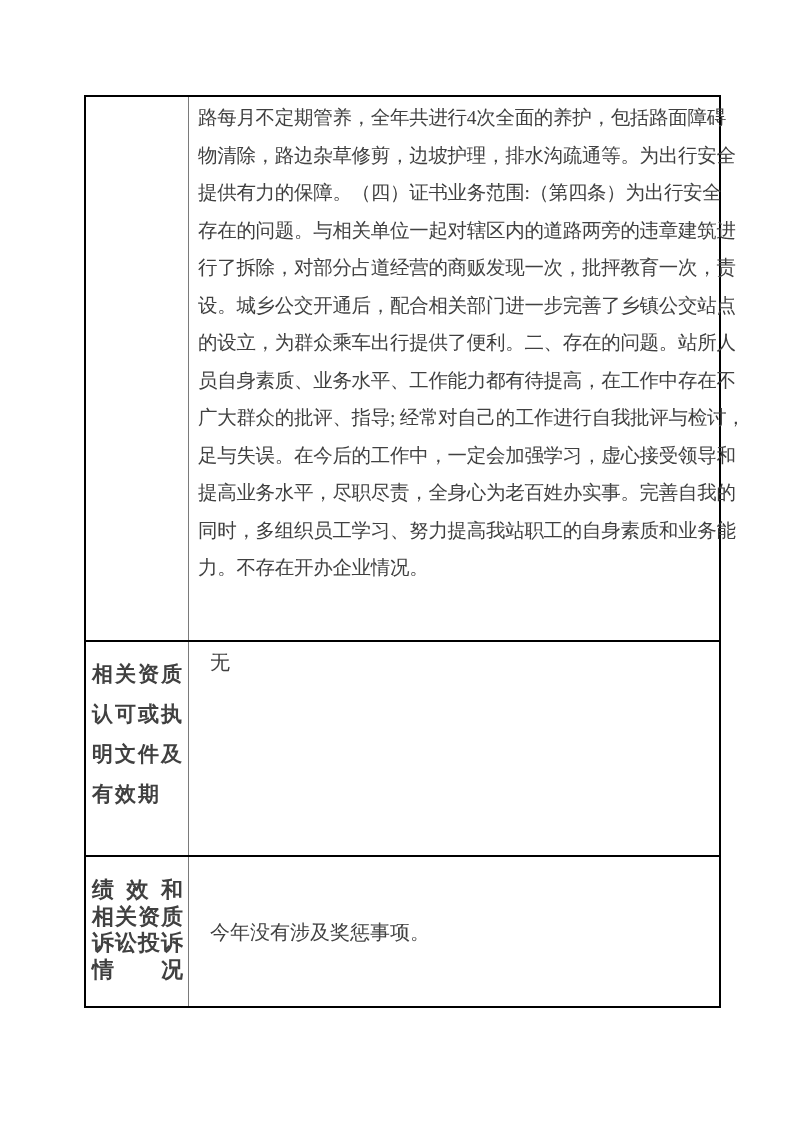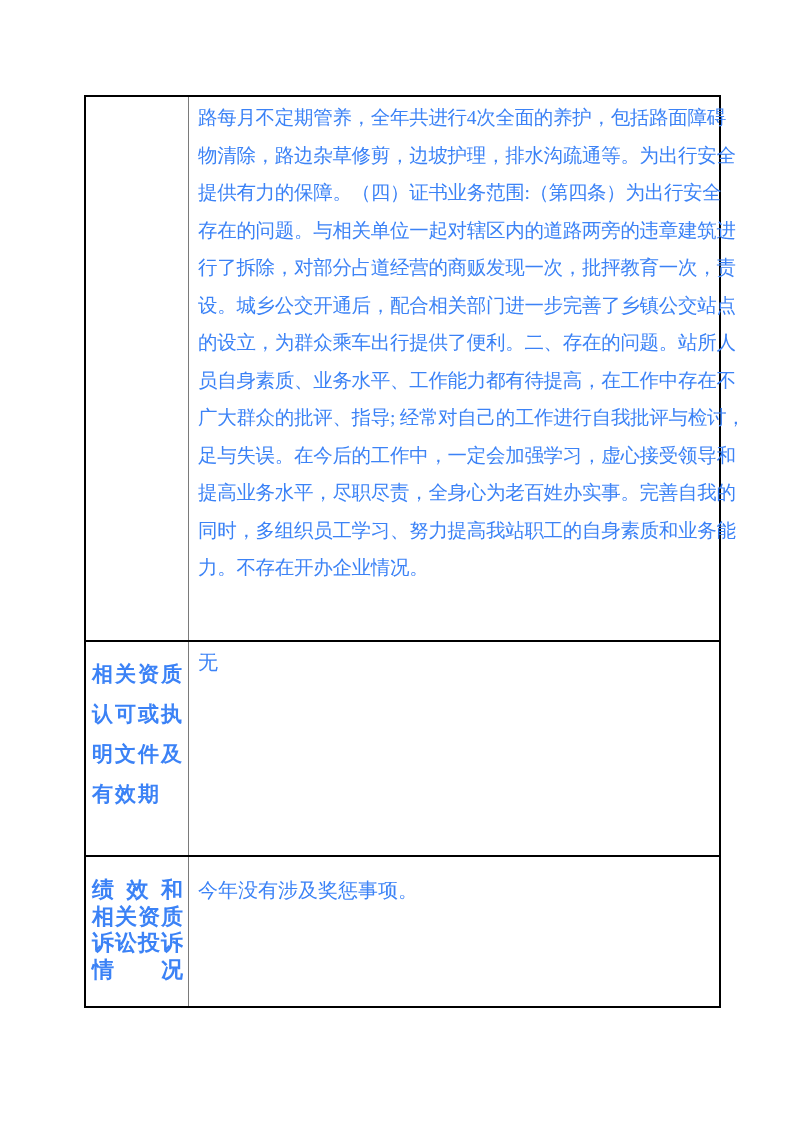--- a/index.html
+++ b/index.html
@@ -6,21 +6,21 @@
     margin: 0;
     padding: 0;
     background: #ffffff;
   }
   .page {
     position: relative;
     width: 794px;
     height: 1052px;
     background: #ffffff;
     font-family: "Liberation Serif", "DejaVu Serif", serif;
-    color: #3b82f6;
+    color: #404040;
     overflow: hidden;
   }
   .report-table {
     position: absolute;
     left: 84px;
     top: 95px;
     width: 637px;
     height: 913px;
     border: 2px solid #000000;
     box-sizing: border-box;
@@ -29,20 +29,21 @@
     background: #ffffff;
   }
   .t-row {
     display: flex;
     flex-direction: row;
     box-sizing: border-box;
     flex: 0 0 auto;
   }
   .t-row.bordered {
     border-top: 2px solid #000000;
+    gap: 12px;
   }
   .row-1 { height: 543px; }
   .row-2 { height: 215px; }
   .row-3 { flex: 1 1 auto; }
   .label-cell {
     width: 103px;
     flex: 0 0 103px;
     border-right: 1px solid #7a7a7a;
     box-sizing: border-box;
     padding-left: 6px;
@@ -87,21 +88,22 @@
     line-height: 26.5px;
     letter-spacing: 1px;
     white-space: nowrap;
   }
   .row-3 .label-cell .label-line.flex-justify {
     display: flex;
     justify-content: space-between;
     letter-spacing: 0;
   }
   .row-3 .content-cell {
-    padding-top: 19px;
+    padding-top: 25px;
+    margin-top: 36px;
   }
   .row-3 .content-cell .cell-text {
     font-size: 20px;
     line-height: 28px;
   }
 </style>
 </head>
 <body>
 
 <div class="page">

